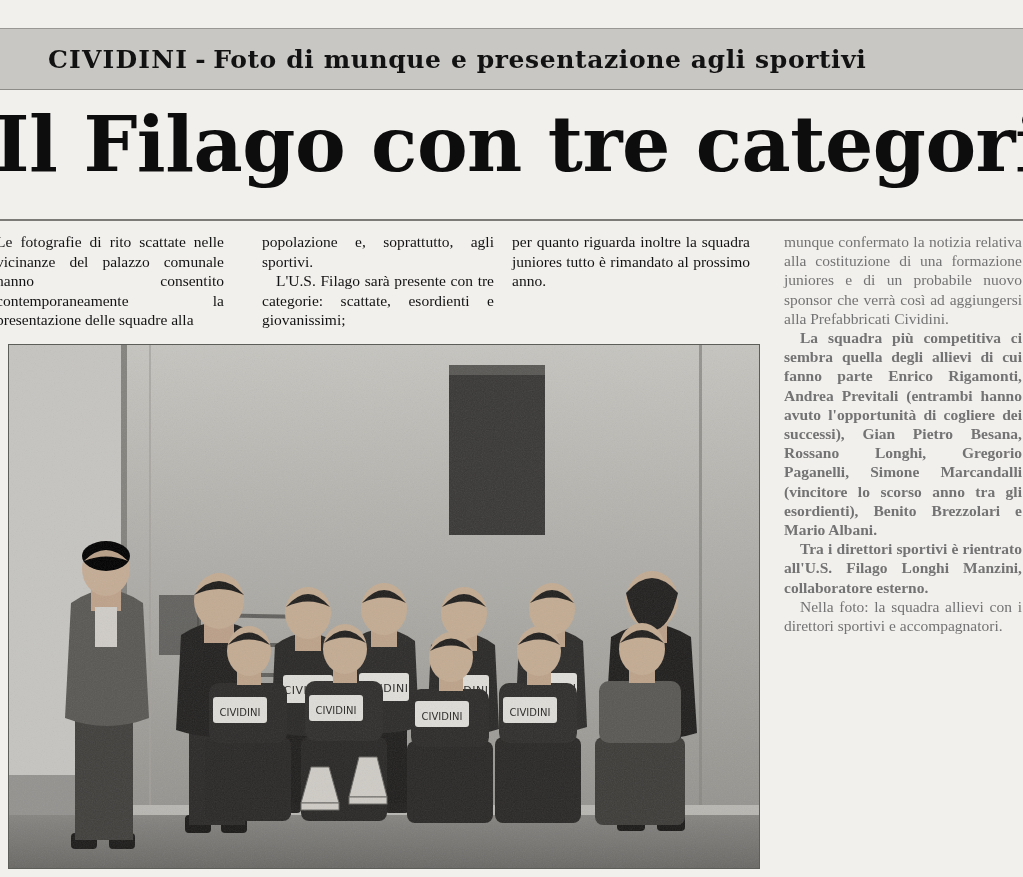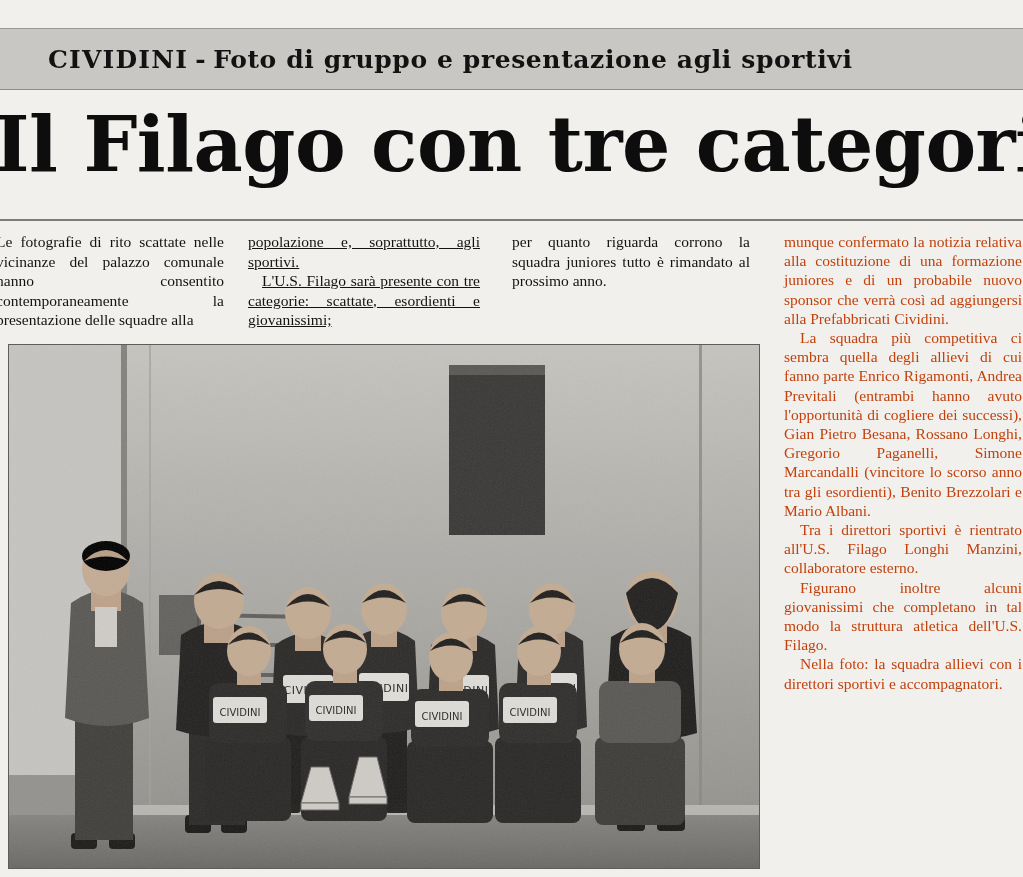--- a/index.html
+++ b/index.html
@@ -97,37 +97,37 @@
     color: #131313;
     hyphens: none;
   }
   .col p {
     margin: 0;
   }
   .col p + p {
     text-indent: 14px;
   }
   .col-1 { left: -4px;  width: 228px; }
-  .col-2 { left: 248px; width: 232px; text-decoration: underline; }
+  .col-2 { left: 262px; width: 232px; }
   .col-3 { left: 512px; width: 238px; }
 
   
   .col-right {
     position: absolute;
     left: 784px;
     top: 232px;
     width: 238px;
     font-family: "Liberation Serif", serif;
     font-size: 15.5px;
     line-height: 19.2px;
     text-align: justify;
-    color: #c2410c;
+    color: #737373;
   }
   .col-right p { margin: 0; }
-  .col-right p + p { text-indent: 16px; }
+  .col-right p + p { text-indent: 16px; font-weight: bold; }
   .col-right .caption-lead {
     font-weight: normal;
   }
 
   
   .photo {
     position: absolute;
     left: 8px;
     top: 344px;
     width: 752px;
@@ -139,46 +139,45 @@
   }
   .photo svg { display: block; }
 </style>
 </head>
 <body>
 
 <div class="page">
 
   <div class="kicker-band">
     <div class="kicker-text">
-      <span class="kicker-cat">CIVIDINI</span><span class="kicker-dash">-</span><span>Foto di gruppo e presentazione agli sportivi</span>
+      <span class="kicker-cat">CIVIDINI</span><span class="kicker-dash">-</span><span>Foto di munque e presentazione agli sportivi</span>
     </div>
   </div>
 
   <div class="headline">Il Filago con tre categorie</div>
 
   <div class="rule"></div>
 
   <div class="cols">
     <div class="col col-1">
       <p>Le fotografie di rito scattate nelle vicinanze del palazzo comunale hanno consentito contemporaneamente la presentazione delle squadre alla</p>
     </div>
     <div class="col col-2">
       <p>popolazione e, soprattutto, agli sportivi.</p>
       <p>L'U.S. Filago sarà presente con tre categorie: scattate, esordienti e giovanissimi;</p>
     </div>
     <div class="col col-3">
-      <p>per quanto riguarda corrono la squadra juniores tutto è rimandato al prossimo anno.</p>
+      <p>per quanto riguarda inoltre la squadra juniores tutto è rimandato al prossimo anno.</p>
     </div>
   </div>
 
   <div class="col-right">
     <p>munque confermato la notizia relativa alla costituzione di una formazione juniores e di un probabile nuovo sponsor che verrà così ad aggiungersi alla Prefabbricati Cividini.</p>
     <p>La squadra più competitiva ci sembra quella degli allievi di cui fanno parte Enrico Rigamonti, Andrea Previtali (entrambi hanno avuto l'opportunità di cogliere dei successi), Gian Pietro Besana, Rossano Longhi, Gregorio Paganelli, Simone Marcandalli (vincitore lo scorso anno tra gli esordienti), Benito Brezzolari e Mario Albani.</p>
     <p>Tra i direttori sportivi è rientrato all'U.S. Filago Longhi Manzini, collaboratore esterno.</p>
-    <p>Figurano inoltre alcuni giovanissimi che completano in tal modo la struttura atletica dell'U.S. Filago.</p>
     <p class="caption-lead">Nella foto: la squadra allievi con i direttori sportivi e accompagnatori.</p>
   </div>
 
   <div class="photo">
     <svg width="752" height="525" viewBox="0 0 752 525" xmlns="http://www.w3.org/2000/svg" aria-hidden="true">
       <defs>
         <linearGradient id="wallg" x1="0" y1="0" x2="0" y2="1">
           <stop offset="0%" stop-color="#cfcdc8"></stop>
           <stop offset="100%" stop-color="#9d9b96"></stop>
         </linearGradient>

